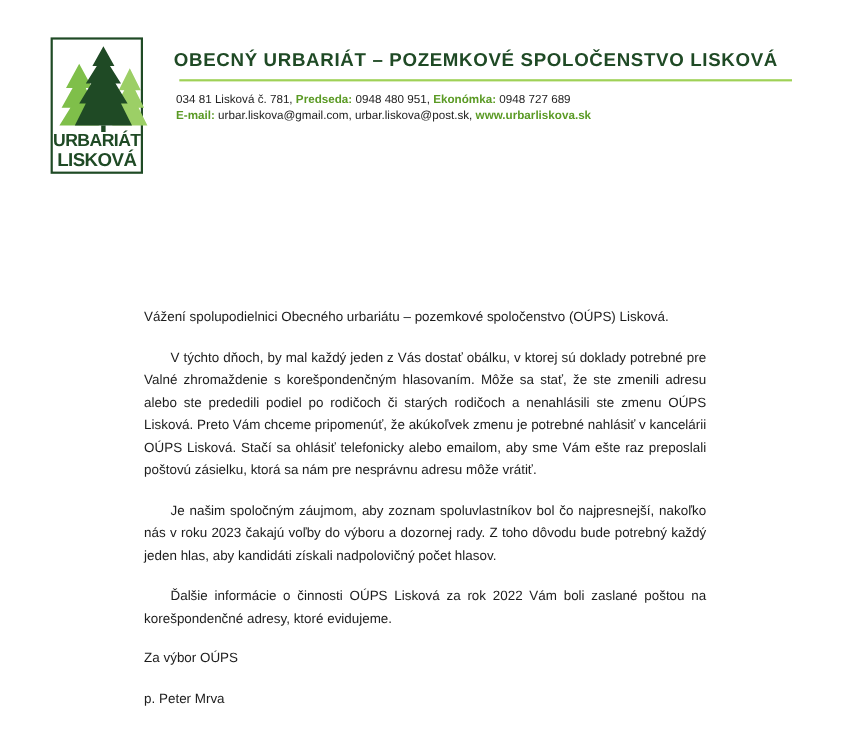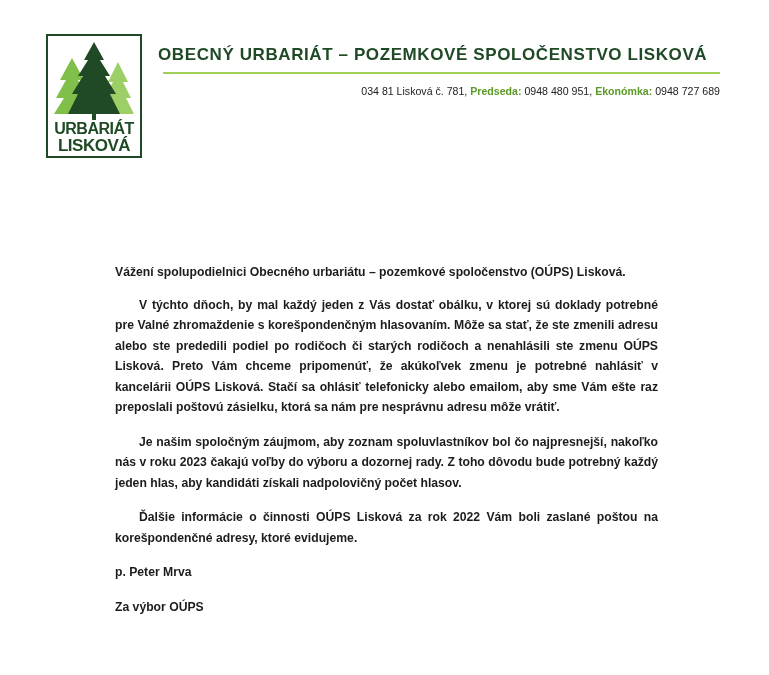--- a/index.html
+++ b/index.html
@@ -1,32 +1,32 @@
 <!DOCTYPE html>
 <html><head>
   <meta charset="utf-8">
   <style>
     html, body { margin: 0; padding: 0; background: #ffffff; }
     body { width: 769px; height: 675px; position: relative; overflow: hidden; font-family: "Liberation Sans", sans-serif; color: #1a1a1a; }
 
-    .logo { position: absolute; left: 46px; top: 34px; width: 96px; height: 124px; border: 2px solid #1f4a25; box-sizing: border-box; background: #fff; }
+    .logo { position: absolute; left: 46px; top: 34px; width: 84px; height: 124px; border: 2px solid #1f4a25; box-sizing: border-box; background: #fff; }
     .logo svg { position: absolute; left: 4px; top: 4px; }
     .logo-text { position: absolute; left: 0; width: 100%; text-align: center; font-family: "Liberation Sans", sans-serif; font-weight: bold; color: #1f4a25; letter-spacing: -0.5px; }
     .logo-line1 { top: 84px; font-size: 16px; }
     .logo-line2 { top: 100px; font-size: 17px; text-align: center; }
 
     .org-title { position: absolute; left: 158px; top: 45px; font-size: 17px; font-weight: bold; color: #1f4a25; letter-spacing: 0.6px; white-space: nowrap; }
     .rule { position: absolute; left: 163px; top: 72px; width: 557px; height: 2px; background: #9fd156; }
 
-    .contact { position: absolute; left: 160px; top: 84px; width: 560px; text-align: right; font-size: 10.6px; line-height: 14.2px; color: #222; }
+    .contact { position: absolute; left: 160px; top: 84px; width: 560px; text-align: left; font-size: 10.6px; line-height: 14.2px; color: #222; }
     .contact .line { white-space: nowrap; }
     .lbl { color: #5a9a24; font-weight: bold; }
 
     .body-text { position: absolute; left: 115px; top: 262px; width: 543px; font-family: "Liberation Sans", sans-serif; font-size: 12.2px; line-height: 20.5px; color: #1c1c1c; }
-    .body-text p { margin: 0; text-align: justify; font-weight: bold; }
+    .body-text p { margin: 16px; text-align: justify; }
     .greeting { margin-bottom: 12px !important; text-align: left !important; }
     .para { text-indent: 24px; margin-bottom: 14px !important; }
     .closing { margin-bottom: 14px !important; }
   </style>
 </head>
 <body>
 
 <div class="logo">
   <svg width="84" height="82" viewBox="0 0 84 82">
 
@@ -45,22 +45,27 @@
 <div class="rule"></div>
 
 <div class="contact">
   <div class="line">
     <span>034 81  Lisková č. 781,</span>
     <span class="lbl">Predseda:</span>
     <span>0948 480 951,</span>
     <span class="lbl">Ekonómka:</span>
     <span>0948 727 689</span>
   </div>
+  <div class="line">
+    <span class="lbl">E-mail:</span>
+    <span>urbar.liskova@gmail.com, urbar.liskova@post.sk,</span>
+    <span class="lbl">www.urbarliskova.sk</span>
+  </div>
 </div>
 
 <div class="body-text">
   <p class="greeting">Vážení  spolupodielnici  Obecného urbariátu – pozemkové spoločenstvo (OÚPS) Lisková.</p>
   <p class="para">V týchto dňoch, by mal každý jeden z Vás dostať obálku, v ktorej sú doklady potrebné pre Valné zhromaždenie  s korešpondenčným hlasovaním. Môže sa stať, že ste zmenili adresu alebo ste prededili podiel po rodičoch či starých rodičoch a nenahlásili ste zmenu OÚPS Lisková. Preto Vám chceme pripomenúť, že akúkoľvek zmenu je potrebné nahlásiť v kancelárii OÚPS Lisková. Stačí sa ohlásiť telefonicky alebo emailom, aby sme Vám ešte raz preposlali poštovú zásielku, ktorá sa nám pre nesprávnu adresu môže vrátiť.</p>
   <p class="para">Je našim spoločným záujmom, aby zoznam spoluvlastníkov  bol čo najpresnejší, nakoľko nás v roku 2023 čakajú voľby do výboru a dozornej rady. Z toho dôvodu bude potrebný každý jeden hlas, aby kandidáti získali nadpolovičný počet hlasov.</p>
   <p class="para">Ďalšie informácie o činnosti OÚPS Lisková za rok 2022 Vám boli zaslané poštou na korešpondenčné adresy, ktoré evidujeme.</p>
+  <p class="closing">Za výbor OÚPS</p>
   <p class="closing">p. Peter Mrva</p>
-  <p class="closing">Za výbor OÚPS</p>
 </div>
 
 </body></html>

